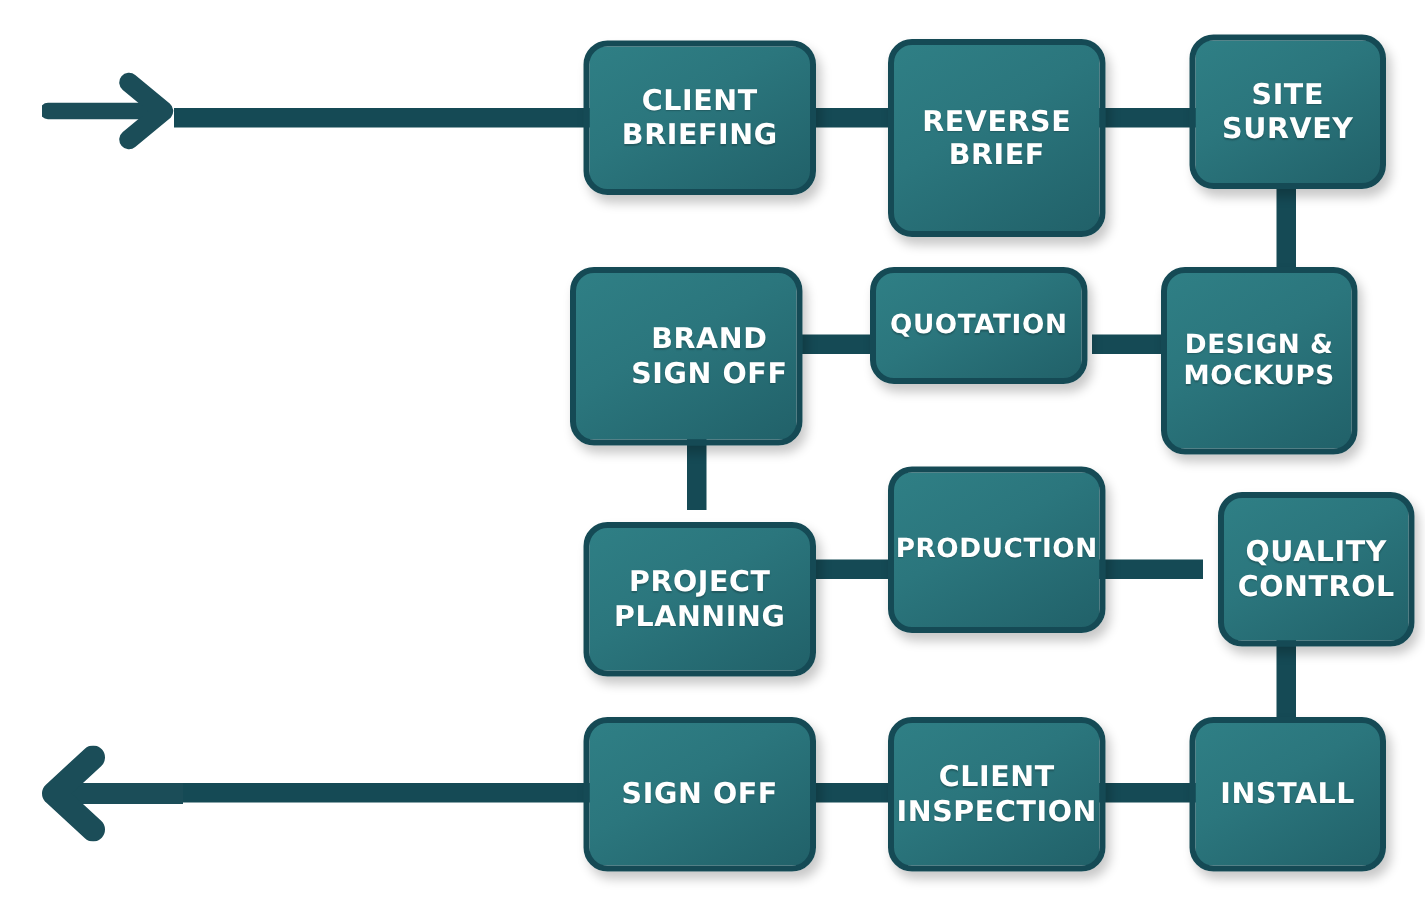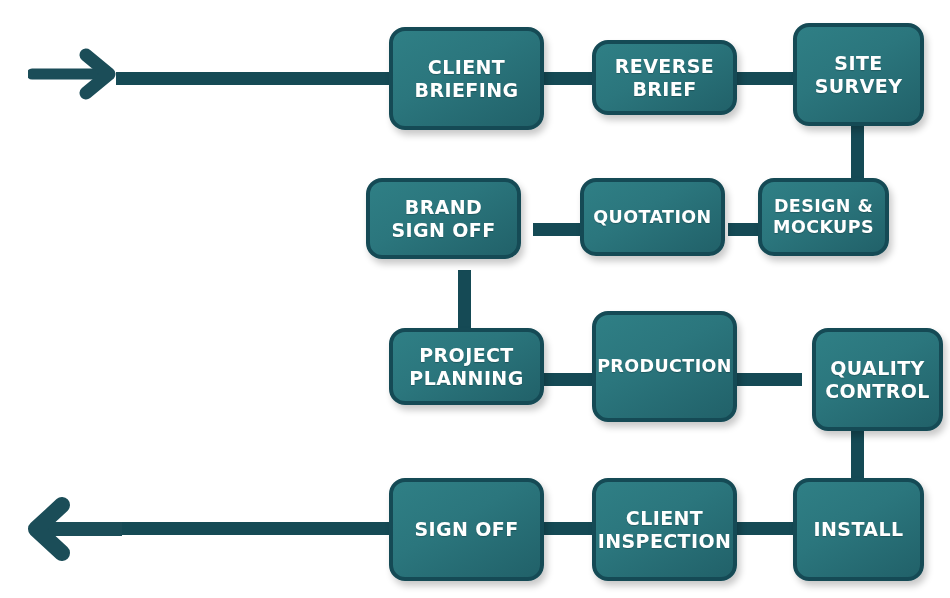--- a/index.html
+++ b/index.html
@@ -91,45 +91,45 @@
 
   <div class="conn conn-v" style="left:851px; top:120px; width:13px; height:70px;"></div>
   <div class="conn conn-v" style="left:458px; top:270px; width:13px; height:70px;"></div>
   <div class="conn conn-v" style="left:851px; top:420px; width:13px; height:70px;"></div>
 
   <div class="node" style="left:389px; top:27px; width:155px; height:103px;">
     <span class="node-label">CLIENT
 BRIEFING</span>
   </div>
 
-  <div class="node" style="left:592px; top:40px; width:145px; height:75px;">
+  <div class="node" style="left:592px; top:26px; width:145px; height:132px;">
     <span class="node-label">REVERSE
 BRIEF</span>
   </div>
 
   <div class="node" style="left:793px; top:23px; width:131px; height:103px;">
     <span class="node-label">SITE
 SURVEY</span>
   </div>
 
-  <div class="node" style="left:366px; top:178px; width:155px; height:81px;">
+  <div class="node" style="left:380px; top:178px; width:155px; height:119px;justify-content:flex-end;">
     <span class="node-label">BRAND
 SIGN OFF</span>
   </div>
 
   <div class="node" style="left:580px; top:178px; width:145px; height:78px;">
     <span class="node-label sm">QUOTATION</span>
   </div>
 
-  <div class="node" style="left:758px; top:178px; width:131px; height:78px;">
+  <div class="node" style="left:774px; top:178px; width:131px; height:125px;">
     <span class="node-label sm">DESIGN &amp;
 MOCKUPS</span>
   </div>
 
-  <div class="node" style="left:389px; top:328px; width:155px; height:77px;">
+  <div class="node" style="left:389px; top:348px; width:155px; height:103px;">
     <span class="node-label">PROJECT
 PLANNING</span>
   </div>
 
   <div class="node" style="left:592px; top:311px; width:145px; height:111px;">
     <span class="node-label sm">PRODUCTION</span>
   </div>
 
   <div class="node" style="left:812px; top:328px; width:131px; height:103px;">
     <span class="node-label">QUALITY

